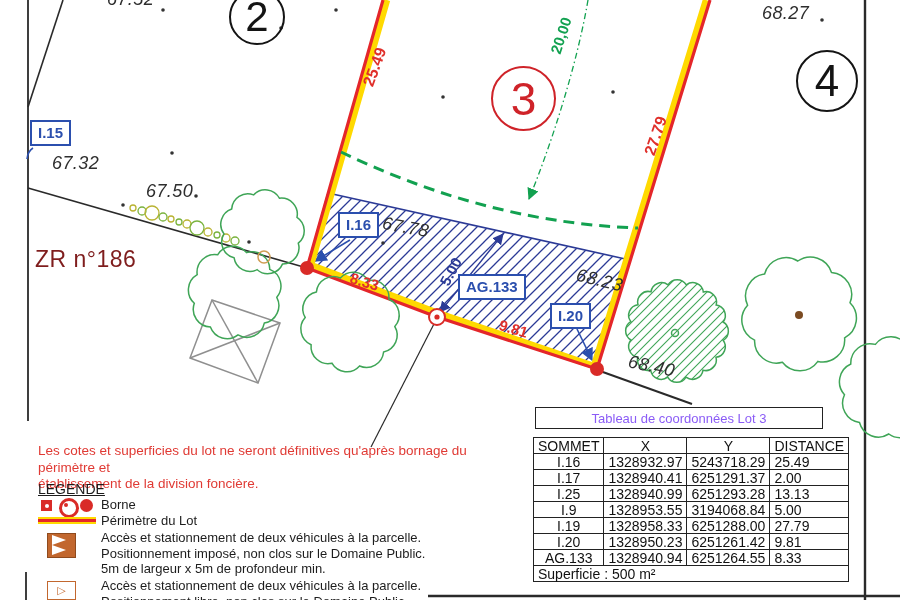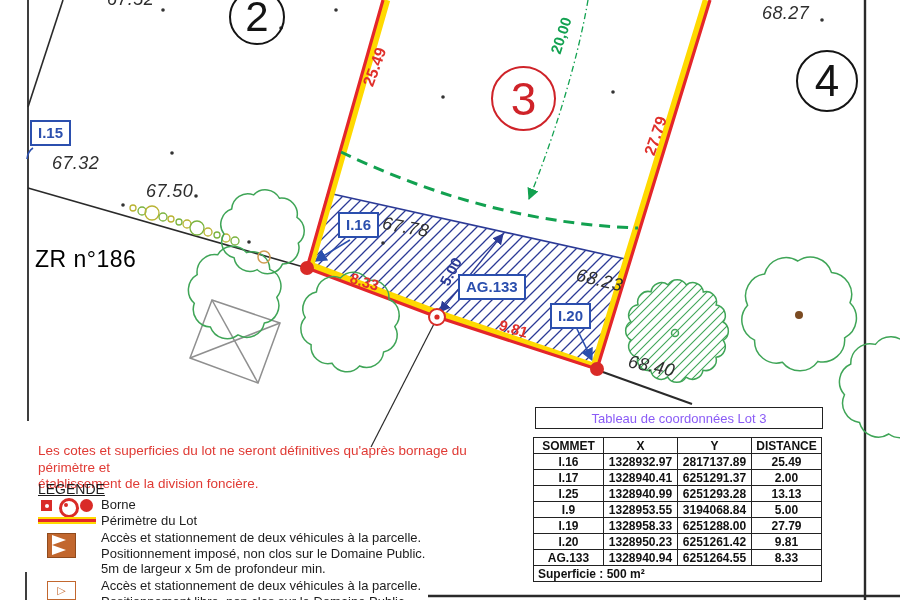--- a/index.html
+++ b/index.html
@@ -6,31 +6,31 @@
   #stage{position:relative;width:900px;height:600px;background:#ffffff;overflow:hidden;
          font-family:"Liberation Sans",sans-serif;}
   svg{position:absolute;left:0;top:0}
   .elev{position:absolute;font-style:italic;font-size:18px;color:#2e2e2e;letter-spacing:.4px;transform-origin:center;white-space:nowrap}
   .dim-red{position:absolute;color:#e0302b;font-size:16px;font-weight:600;transform-origin:center;white-space:nowrap}
   .dim-green{position:absolute;color:#12a150;font-size:15px;font-weight:600;transform-origin:center;white-space:nowrap}
   .dim-blue{position:absolute;color:#2b3a96;font-size:15px;font-weight:600;transform-origin:center;white-space:nowrap}
   .pt-label{position:absolute;border:2.5px solid #2b4fae;border-radius:0;background:#fff;color:#2b4fae;
             font-size:15px;font-weight:700;padding:1px 6px;line-height:1.3;white-space:nowrap}
   .circle-num{position:absolute;border-radius:50%;display:flex;align-items:center;justify-content:center;font-weight:400}
-  .zone{position:absolute;font-size:23px;color:#000000;letter-spacing:.5px}
+  .zone{position:absolute;font-size:23px;color:#7f1d1d;letter-spacing:.5px}
   .notice{position:absolute;left:38px;top:443px;width:480px;font-size:13.5px;line-height:16.5px;color:#e03a34;white-space:pre-line}
   .leg-title{position:absolute;left:38px;top:481px;font-size:14px;color:#1b1b1b;text-decoration:underline}
   .leg-text{position:absolute;font-size:13px;line-height:15.5px;color:#1d1d1d;white-space:pre-line}
   .tbl-title{position:absolute;left:535px;top:407px;width:286px;height:20px;border:1.4px solid #222;
              display:flex;align-items:center;justify-content:center;font-size:13px;color:#8b5cf6;background:#fff}
   table.coord{position:absolute;left:533px;top:437px;border-collapse:collapse;background:#fff;color:#111}
-  table.coord th,table.coord td{border:1.2px solid #222;font-size:12px;font-weight:700;height:15px;line-height:1;padding:0 4px}
+  table.coord th,table.coord td{border:1.2px solid #222;font-size:14px;font-weight:400;height:15px;line-height:1;padding:0 4px}
   table.coord th{text-align:center}
   td.c{text-align:center}
-  td.r{text-align:center}
+  td.r{text-align:left}
   td.f{}
   
   .sym-square{position:absolute;left:41px;top:500px;width:11px;height:11px;background:#d92b27}
   .sym-square>div{position:absolute;left:3.5px;top:3.5px;width:4px;height:4px;background:#fff;border-radius:50%}
   .sym-target{position:absolute;left:59px;top:498px;width:14px;height:14px;border:3px solid #d92b27;border-radius:50%}
   .sym-target>div{position:absolute;left:2px;top:2px;width:4px;height:4px;background:#d92b27;border-radius:50%}
   .sym-dot{position:absolute;left:80px;top:499px;width:13px;height:13px;background:#d92b27;border-radius:50%}
   .sym-perim{position:absolute;left:38px;top:517px;width:58px;height:7px;background:#ffd900}
   .sym-perim>div{position:absolute;left:0;top:2px;width:58px;height:3px;background:#e4262a}
   .sym-access1{position:absolute;left:47px;top:533px;width:27px;height:23px;background:#c2672e;border:1.5px solid #8f4a1d}
@@ -208,21 +208,21 @@
         <th>SOMMET</th>
         <th>X</th>
         <th>Y</th>
         <th>DISTANCE</th>
       </tr>
     </thead>
     <tbody>
       <tr>
         <td class="c">I.16</td>
         <td class="r">1328932.97</td>
-        <td class="r">2817137.89</td>
+        <td class="r">5243718.29</td>
         <td class="r">25.49</td>
       </tr>
       <tr>
         <td class="c">I.17</td>
         <td class="r">1328940.41</td>
         <td class="r">6251291.37</td>
         <td class="r">2.00</td>
       </tr>
       <tr>
         <td class="c">I.25</td>

